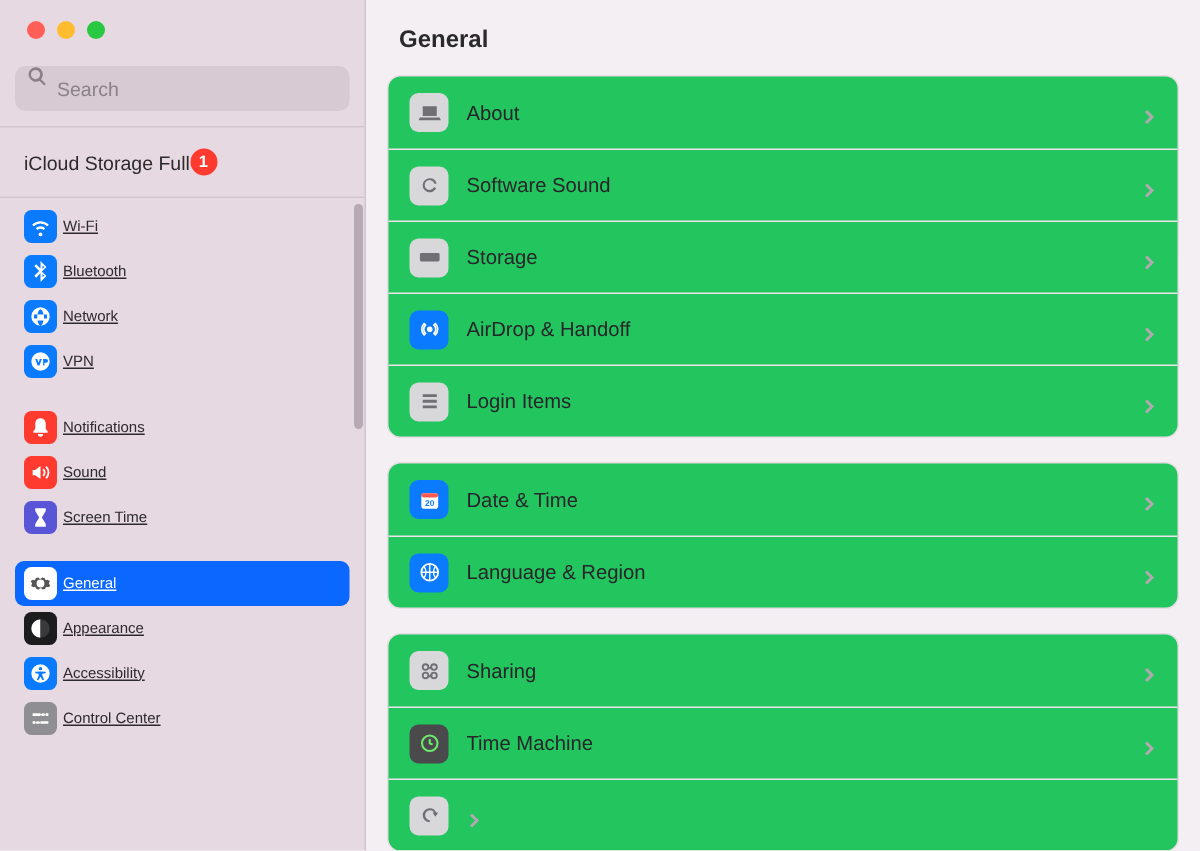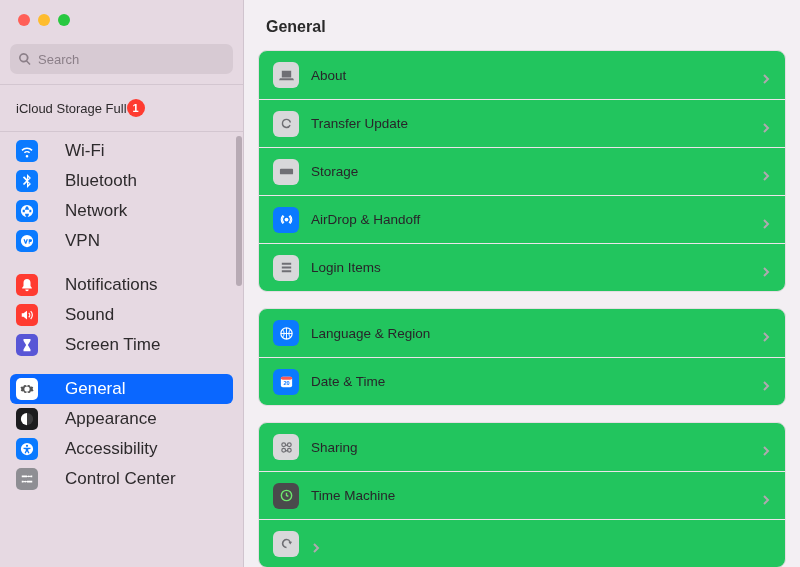--- a/index.html
+++ b/index.html
@@ -22,21 +22,21 @@
     padding: 14px 0 0 18px;
   }
   .tl { width: 12px; height: 12px; border-radius: 50%; }
   .tl.red    { background:#ff5f57; }
   .tl.yellow { background:#febc2e; }
   .tl.green  { background:#28c840; }
   .search-wrap {
     margin: 18px 10px 10px 10px;
     background: #d7cad3;
     border-radius: 7px;
-    height: 30px; display:flex; align-items:center;
+    height: 30px; display:flex; 
     padding: 0 8px; gap:6px;
   }
   .search-wrap input {
     border:none; background:transparent; outline:none;
     font-size:13px; color:#5b4f58; flex:1;
   }
   .search-wrap input::placeholder { color:#8b7f88; }
   .search-icon { width:14px; height:14px; flex:0 0 auto; }
   .search-icon svg { width:100%; height:100%; fill:#8b7f88; }
   .divider { height:1px; background:#d3c6d0; margin:0; }
@@ -57,25 +57,26 @@
   }
   .scrollbar {
     position:absolute; right:1px; top:4px;
     width:6px; height:150px; border-radius:3px;
     background:#b7aab4;
   }
   .nav-list { list-style:none; padding:0 10px 20px 10px; }
   .nav-group { margin-top:4px; }
   .nav-group + .nav-group { margin-top:14px; }
   .nav-item {
-    display:flex; align-items:center; gap:27px;
+    display:flex; align-items:center; gap:4px;
     height:30px; padding:0 6px;
     border-radius:6px;
-    font-size:17px; color:#2d2a2c;
+    font-size:10px; color:#2d2a2c;
     cursor:pointer;
+    text-decoration:underline;
   }
   .nav-item.selected {
     background:#0a67ff; color:#fff;
   }
   .nav-item .icon {
     width:22px; height:22px; border-radius:5px;
     display:flex; align-items:center; justify-content:center;
     flex:0 0 auto;
   }
   .nav-item .icon svg { width:14px; height:14px; fill:#fff; }
@@ -276,21 +277,21 @@
         <span class="chev"><svg viewBox="0 0 10 10">
               <path d="M3 1l4 4-4 4"></path>
             </svg></span>
       </div>
       <div class="row">
         <span class="ricon">
           <svg viewBox="0 0 16 16">
               <path d="M8 3a5 5 0 014.9 4h-1.6a3.5 3.5 0 10-.2 2.3l1.4.8A5 5 0 118 3z"></path>
             </svg>
         </span>
-        <span class="rlabel">Transfer Update</span>
+        <span class="rlabel">Software Sound</span>
         <span class="chev"><svg viewBox="0 0 10 10">
               <path d="M3 1l4 4-4 4"></path>
             </svg></span>
       </div>
       <div class="row">
         <span class="ricon">
           <svg viewBox="0 0 16 16">
               <path d="M2 5h12a1 1 0 011 1v4a1 1 0 01-1 1H2a1 1 0 01-1-1V6a1 1 0 011-1zm1 3h2v1H3z"></path>
             </svg>
         </span>
@@ -318,45 +319,45 @@
             </svg>
         </span>
         <span class="rlabel">Login Items</span>
         <span class="chev"><svg viewBox="0 0 10 10">
               <path d="M3 1l4 4-4 4"></path>
             </svg></span>
       </div>
     </section>
 
     <section class="panel">
-      <div class="row">
-        <span class="ricon blue">
-          <svg viewBox="0 0 16 16">
-              <circle cx="8" cy="8" r="6" fill="none" stroke="#fff" stroke-width="1.3"></circle>
-              <path d="M2 8h12M8 2v12M4 4c2 3 2 5 0 8M12 4c-2 3-2 5 0 8" fill="none" stroke="#fff" stroke-width="1"></path>
-            </svg>
-        </span>
-        <span class="rlabel">Language &amp; Region</span>
-        <span class="chev"><svg viewBox="0 0 10 10">
-              <path d="M3 1l4 4-4 4"></path>
-            </svg></span>
-      </div>
       <div class="row">
         <span class="ricon blue">
           <svg viewBox="0 0 16 16">
               <rect x="2" y="3" width="12" height="11" rx="2" fill="#fff"></rect>
               <rect x="2" y="3" width="12" height="3" rx="2" fill="#ff5a52"></rect>
               <text x="8" y="12" font-size="6" text-anchor="middle" fill="#0a7aff" font-weight="700">20</text>
             </svg>
         </span>
         <span class="rlabel">Date &amp; Time</span>
         <span class="chev"><svg viewBox="0 0 10 10">
               <path d="M3 1l4 4-4 4"></path>
             </svg></span>
       </div>
+      <div class="row">
+        <span class="ricon blue">
+          <svg viewBox="0 0 16 16">
+              <circle cx="8" cy="8" r="6" fill="none" stroke="#fff" stroke-width="1.3"></circle>
+              <path d="M2 8h12M8 2v12M4 4c2 3 2 5 0 8M12 4c-2 3-2 5 0 8" fill="none" stroke="#fff" stroke-width="1"></path>
+            </svg>
+        </span>
+        <span class="rlabel">Language &amp; Region</span>
+        <span class="chev"><svg viewBox="0 0 10 10">
+              <path d="M3 1l4 4-4 4"></path>
+            </svg></span>
+      </div>
     </section>
 
     <section class="panel">
       <div class="row">
         <span class="ricon">
           <svg viewBox="0 0 16 16">
               <path d="M5 3a2 2 0 110 4 2 2 0 010-4zm5 3.5L6.8 5M11 3a2 2 0 110 4 2 2 0 010-4zM5 9a2 2 0 110 4 2 2 0 010-4zm5 1.5L6.8 12M11 9a2 2 0 110 4 2 2 0 010-4z" fill="none" stroke="#6f6f74" stroke-width="1.3"></path>
             </svg>
         </span>
         <span class="rlabel">Sharing</span>

